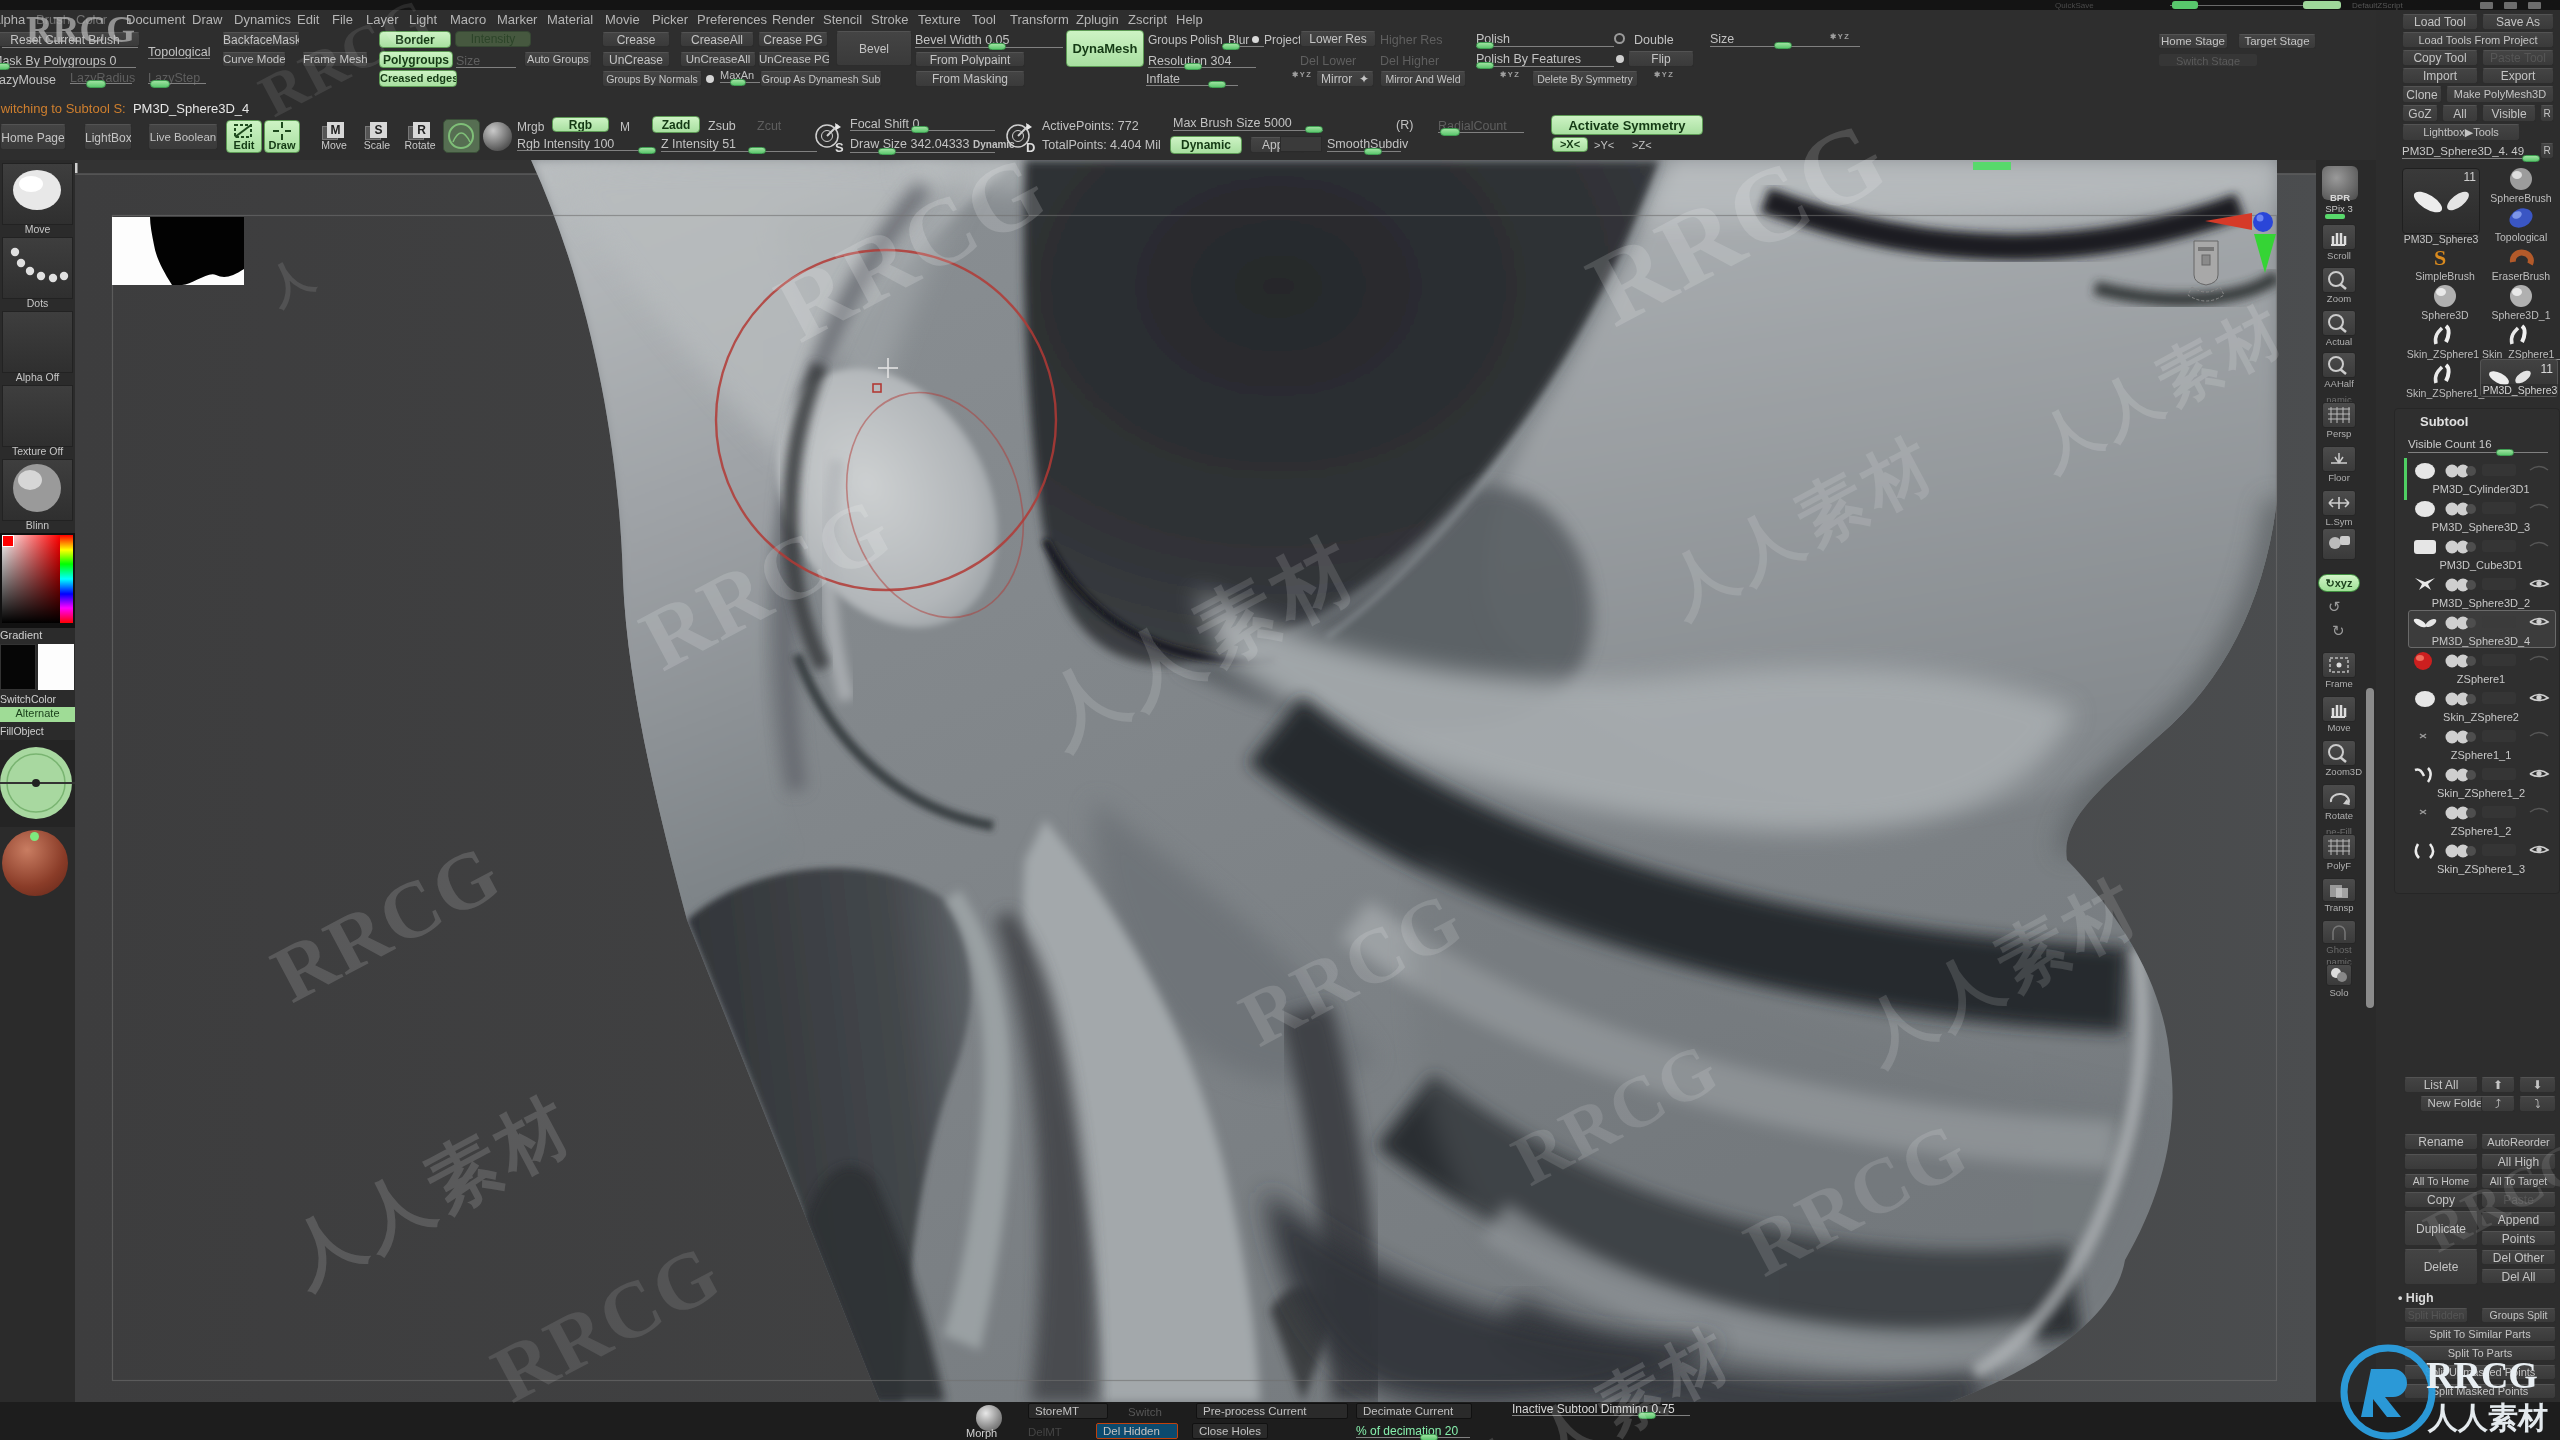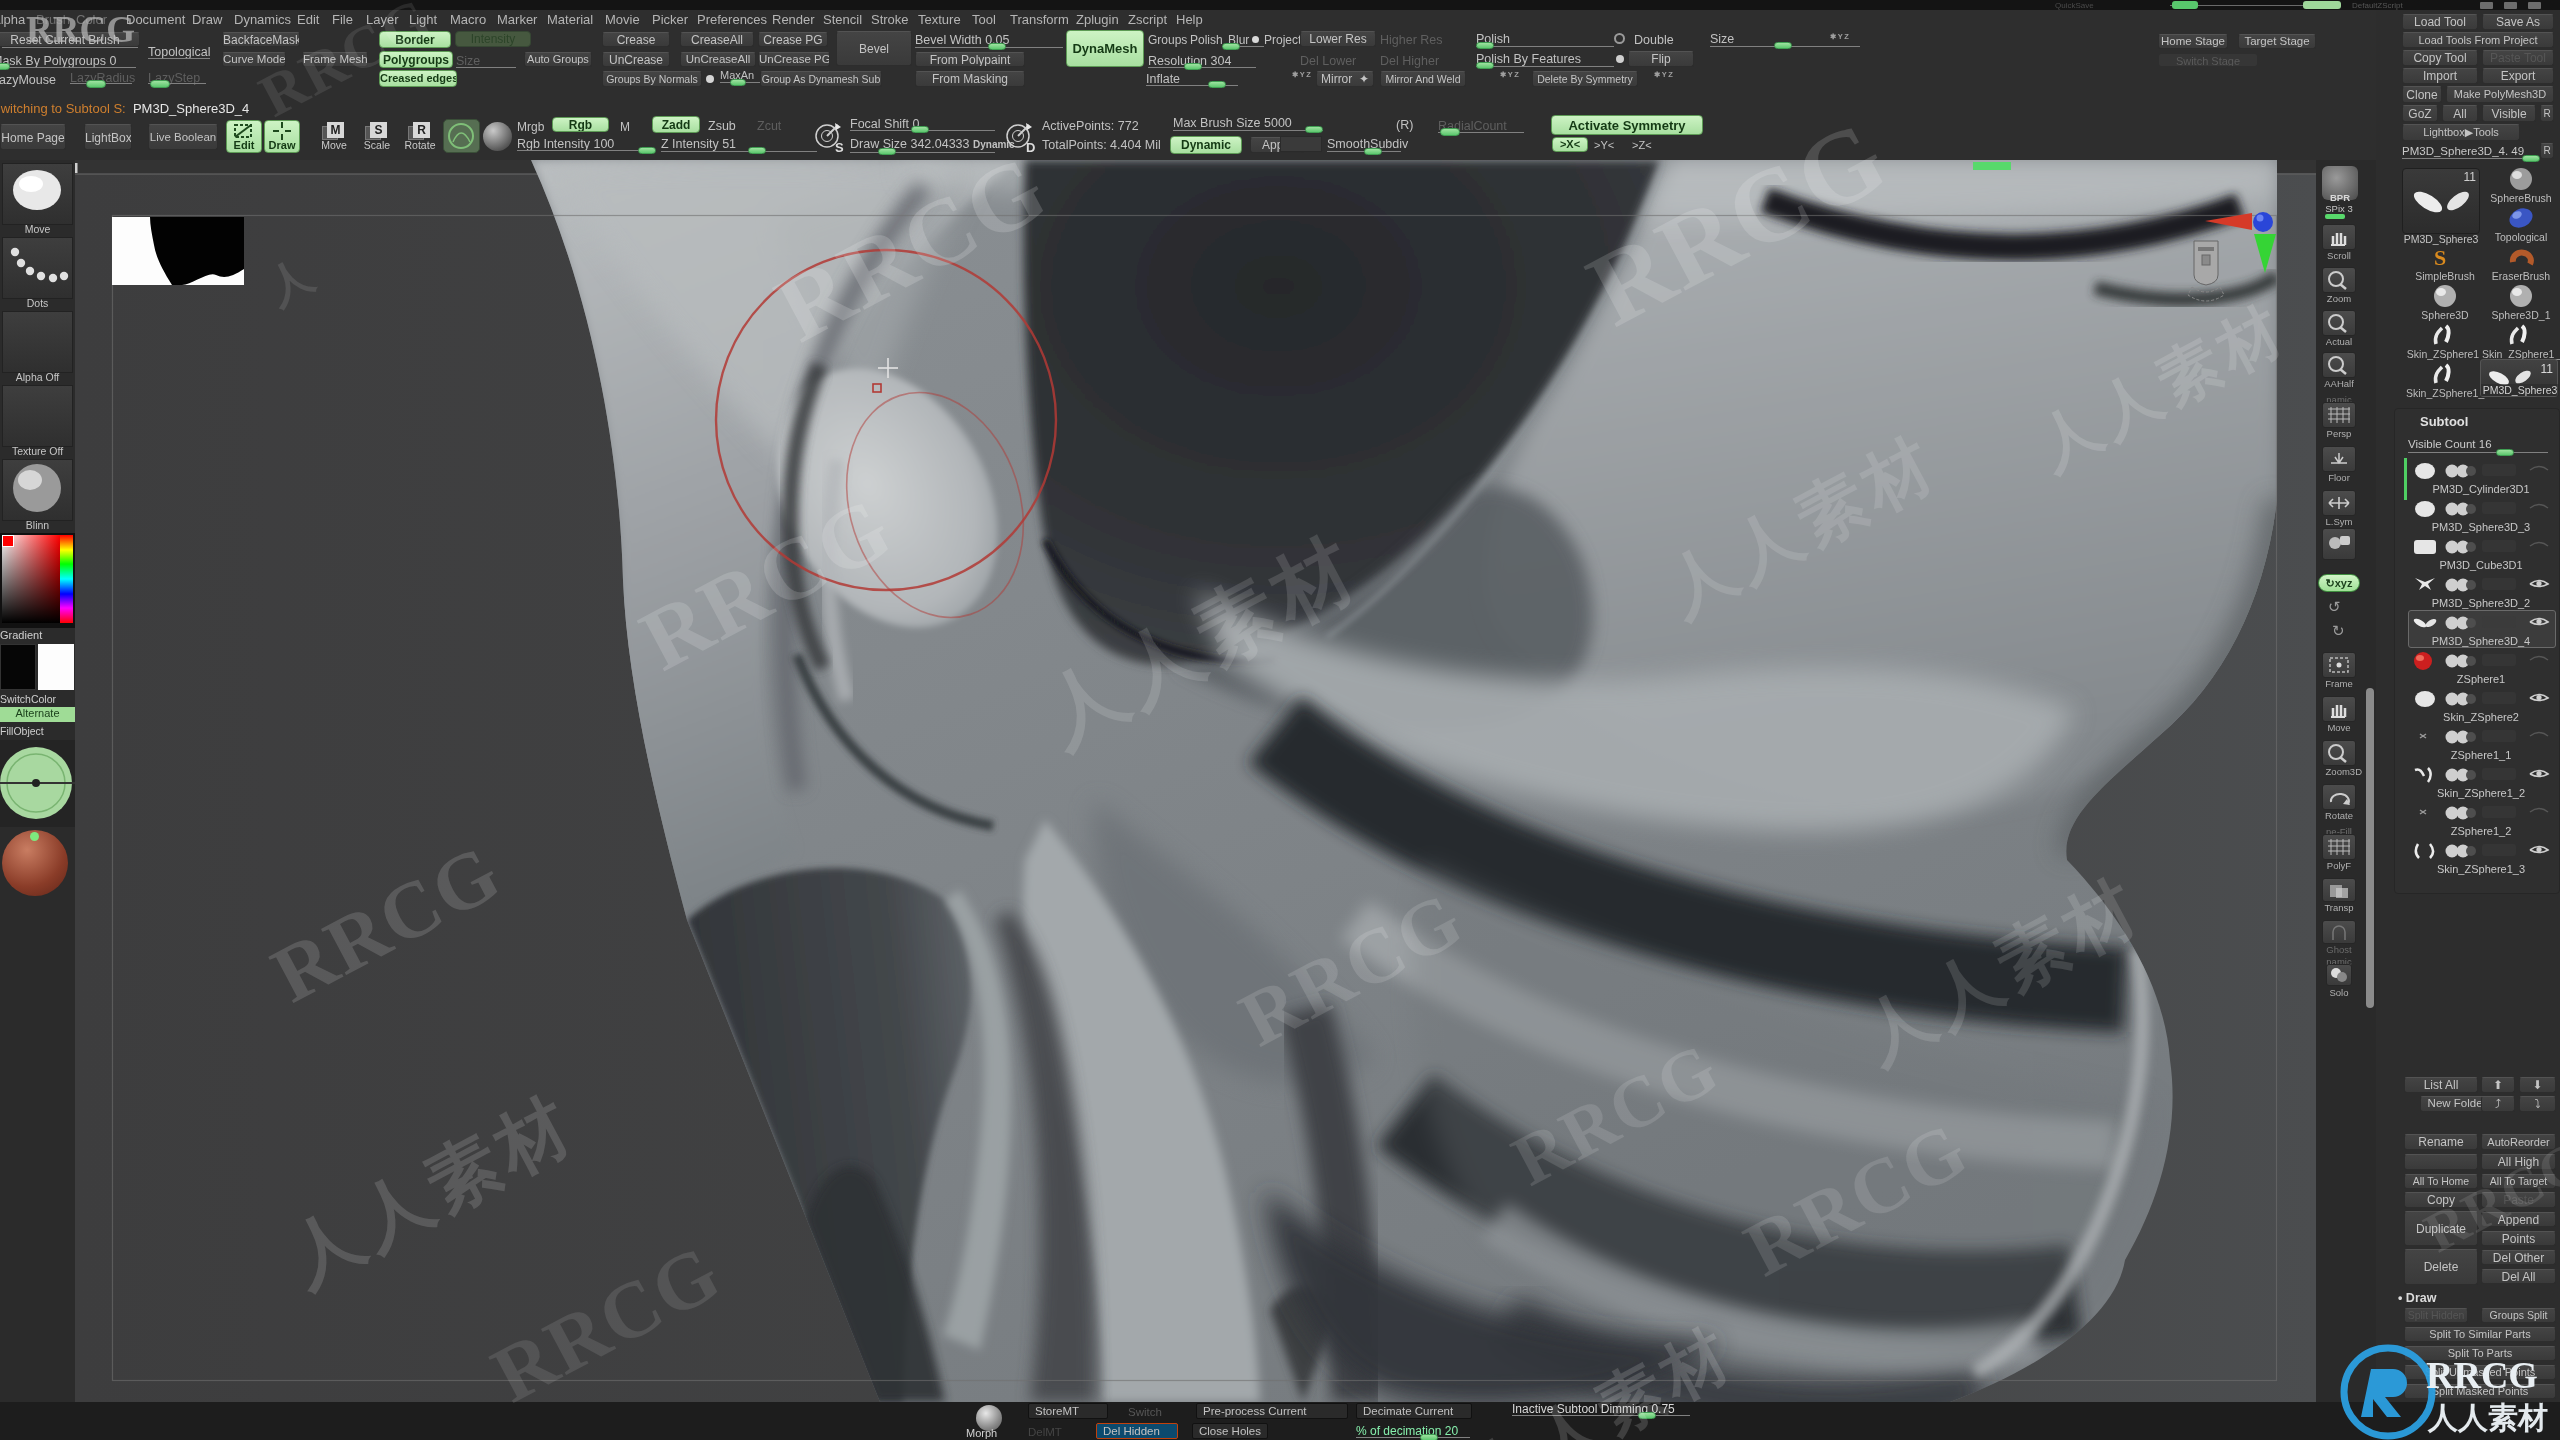--- a/index.html
+++ b/index.html
@@ -757,21 +757,21 @@
 <div class="b" style="left:2404px;top:1174px;width:74px;height:15px;font-size:10.5px;padding-top:0px;">All To Home</div>
 <div class="b" style="left:2481px;top:1174px;width:75px;height:15px;font-size:10.5px;padding-top:0px;">All To Target</div>
 <div class="b" style="left:2404px;top:1192px;width:74px;height:16px;font-size:12px;padding-top:0px;">Copy</div>
 <div class="b" style="left:2481px;top:1192px;width:75px;height:16px;font-size:12px;padding-top:0px;color:#565656;">Paste</div>
 <div class="b" style="left:2404px;top:1211px;width:74px;height:35px;font-size:12px;padding-top:10px;">Duplicate</div>
 <div class="b" style="left:2481px;top:1212px;width:75px;height:15px;font-size:12px;padding-top:0px;">Append</div>
 <div class="b" style="left:2481px;top:1231px;width:75px;height:15px;font-size:12px;padding-top:0px;">Points</div>
 <div class="b" style="left:2404px;top:1249px;width:74px;height:36px;font-size:12px;padding-top:10px;">Delete</div>
 <div class="b" style="left:2481px;top:1250px;width:75px;height:15px;font-size:12px;padding-top:0px;">Del Other</div>
 <div class="b" style="left:2481px;top:1269px;width:75px;height:15px;font-size:12px;padding-top:0px;">Del All</div>
-<div class="abs" style="left:2398px;top:1291px;color:#dadada;font-size:12.5px;font-weight:bold">• Draw</div>
+<div class="abs" style="left:2398px;top:1291px;color:#dadada;font-size:12.5px;font-weight:bold">• High</div>
 <div class="b" style="left:2404px;top:1308px;width:64px;height:15px;font-size:10.5px;padding-top:0px;color:#565656;">Split Hidden</div>
 <div class="b" style="left:2481px;top:1308px;width:75px;height:15px;font-size:10.5px;padding-top:0px;">Groups Split</div>
 <div class="b" style="left:2404px;top:1327px;width:152px;height:15px;font-size:11px;padding-top:0px;">Split To Similar Parts</div>
 <div class="b" style="left:2404px;top:1346px;width:152px;height:15px;font-size:11px;padding-top:0px;">Split To Parts</div>
 <div class="b" style="left:2404px;top:1365px;width:152px;height:15px;font-size:11px;padding-top:0px;">Split Unmasked Points</div>
 <div class="b" style="left:2404px;top:1384px;width:152px;height:15px;font-size:11px;padding-top:0px;">Split Masked Points</div>
 <div class="b" style="left:2404px;top:1403px;width:152px;height:15px;font-size:11px;padding-top:0px;">Merge</div>
 <div class="b" style="left:2404px;top:1422px;width:152px;height:15px;font-size:11px;padding-top:0px;">Boolean</div>
 <div class="abs" style="left:0;top:1402px;width:2560px;height:38px;background:#1d1d1d"></div>
 <div class="abs" style="left:976px;top:1405px;width:26px;height:26px;border-radius:50%;

